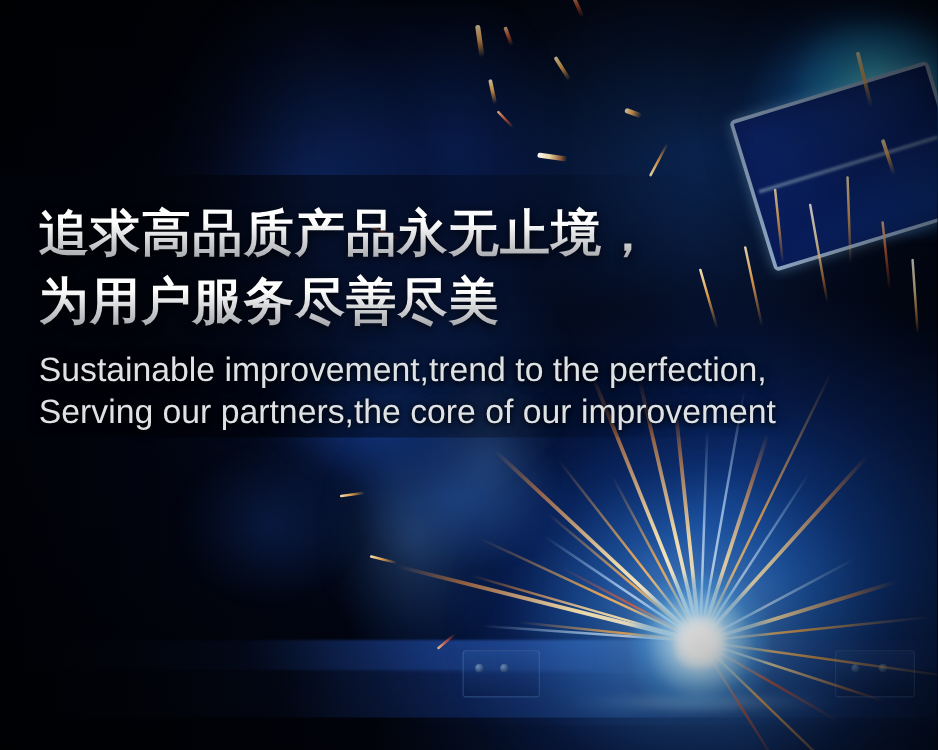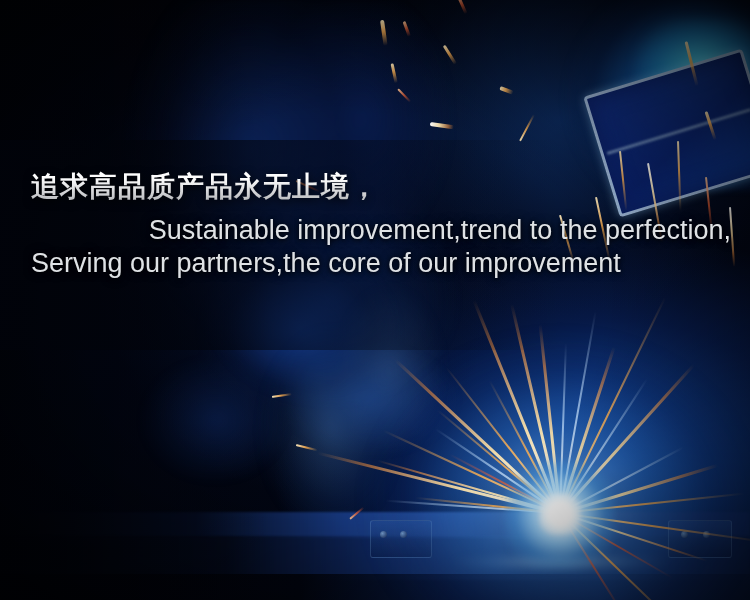--- a/index.html
+++ b/index.html
@@ -134,36 +134,36 @@
   }
   #text-scrim{
     position:absolute;left:0;top:140px;width:560px;height:210px;
     background:linear-gradient(90deg, rgba(1,3,10,.80) 0%, rgba(1,3,10,.55) 45%, rgba(1,3,10,0) 100%);
     pointer-events:none;
   }
 
   
   #copy-block{position:absolute;left:31px;top:160px;width:700px;}
   .cn-line{
-    font-size:28px;font-weight:700;line-height:54px;letter-spacing:1px;
+    font-size:40px;font-weight:700;line-height:54px;letter-spacing:1px;
     font-family:"DejaVu Sans","Liberation Sans",sans-serif;
     background:linear-gradient(180deg,#ffffff 0%,#fdfdfd 34%,#c9cacd 66%,#8e9296 100%);
     -webkit-background-clip:text;background-clip:text;
     color:transparent;-webkit-text-fill-color:transparent;
     text-shadow:none;
     filter:drop-shadow(0 2px 4px rgba(0,0,0,.85));
     white-space:nowrap;
   }
   .en-line{
     font-size:27px;font-weight:400;line-height:33px;letter-spacing:0px;
     color:#dfe2e5;
     text-shadow:0 1px 4px rgba(0,0,0,.9), 0 0 10px rgba(0,0,0,.6);
     white-space:nowrap;
   }
-  #en-line-1{margin-top:0;text-align:right;}
+  #en-line-1{margin-top:12px;}
 </style>
 </head>
 <body>
 
 <div class="stage">
 
   <div class="layer" id="bg-base"></div>
   <div class="layer" id="bg-sleeve"></div>
   <div class="layer" id="bg-glove"></div>
   <div class="layer" id="bg-smoke"></div>
@@ -245,17 +245,18 @@
   </div>
 
   <div id="arc-core"></div>
   <div id="arc-hot"></div>
 
   <div class="layer" id="vignette"></div>
   <div id="text-scrim"></div>
 
   <div id="copy-block">
     <div class="cn-line" id="cn-line-1">追求高品质产品永无止境，</div>
+    <div class="cn-line" id="cn-line-2">为用户服务尽善尽美</div>
     <div class="en-line" id="en-line-1">Sustainable improvement,trend to the perfection,</div>
     <div class="en-line" id="en-line-2">Serving our partners,the core of our improvement</div>
   </div>
 
 </div>
 
 </body></html>

